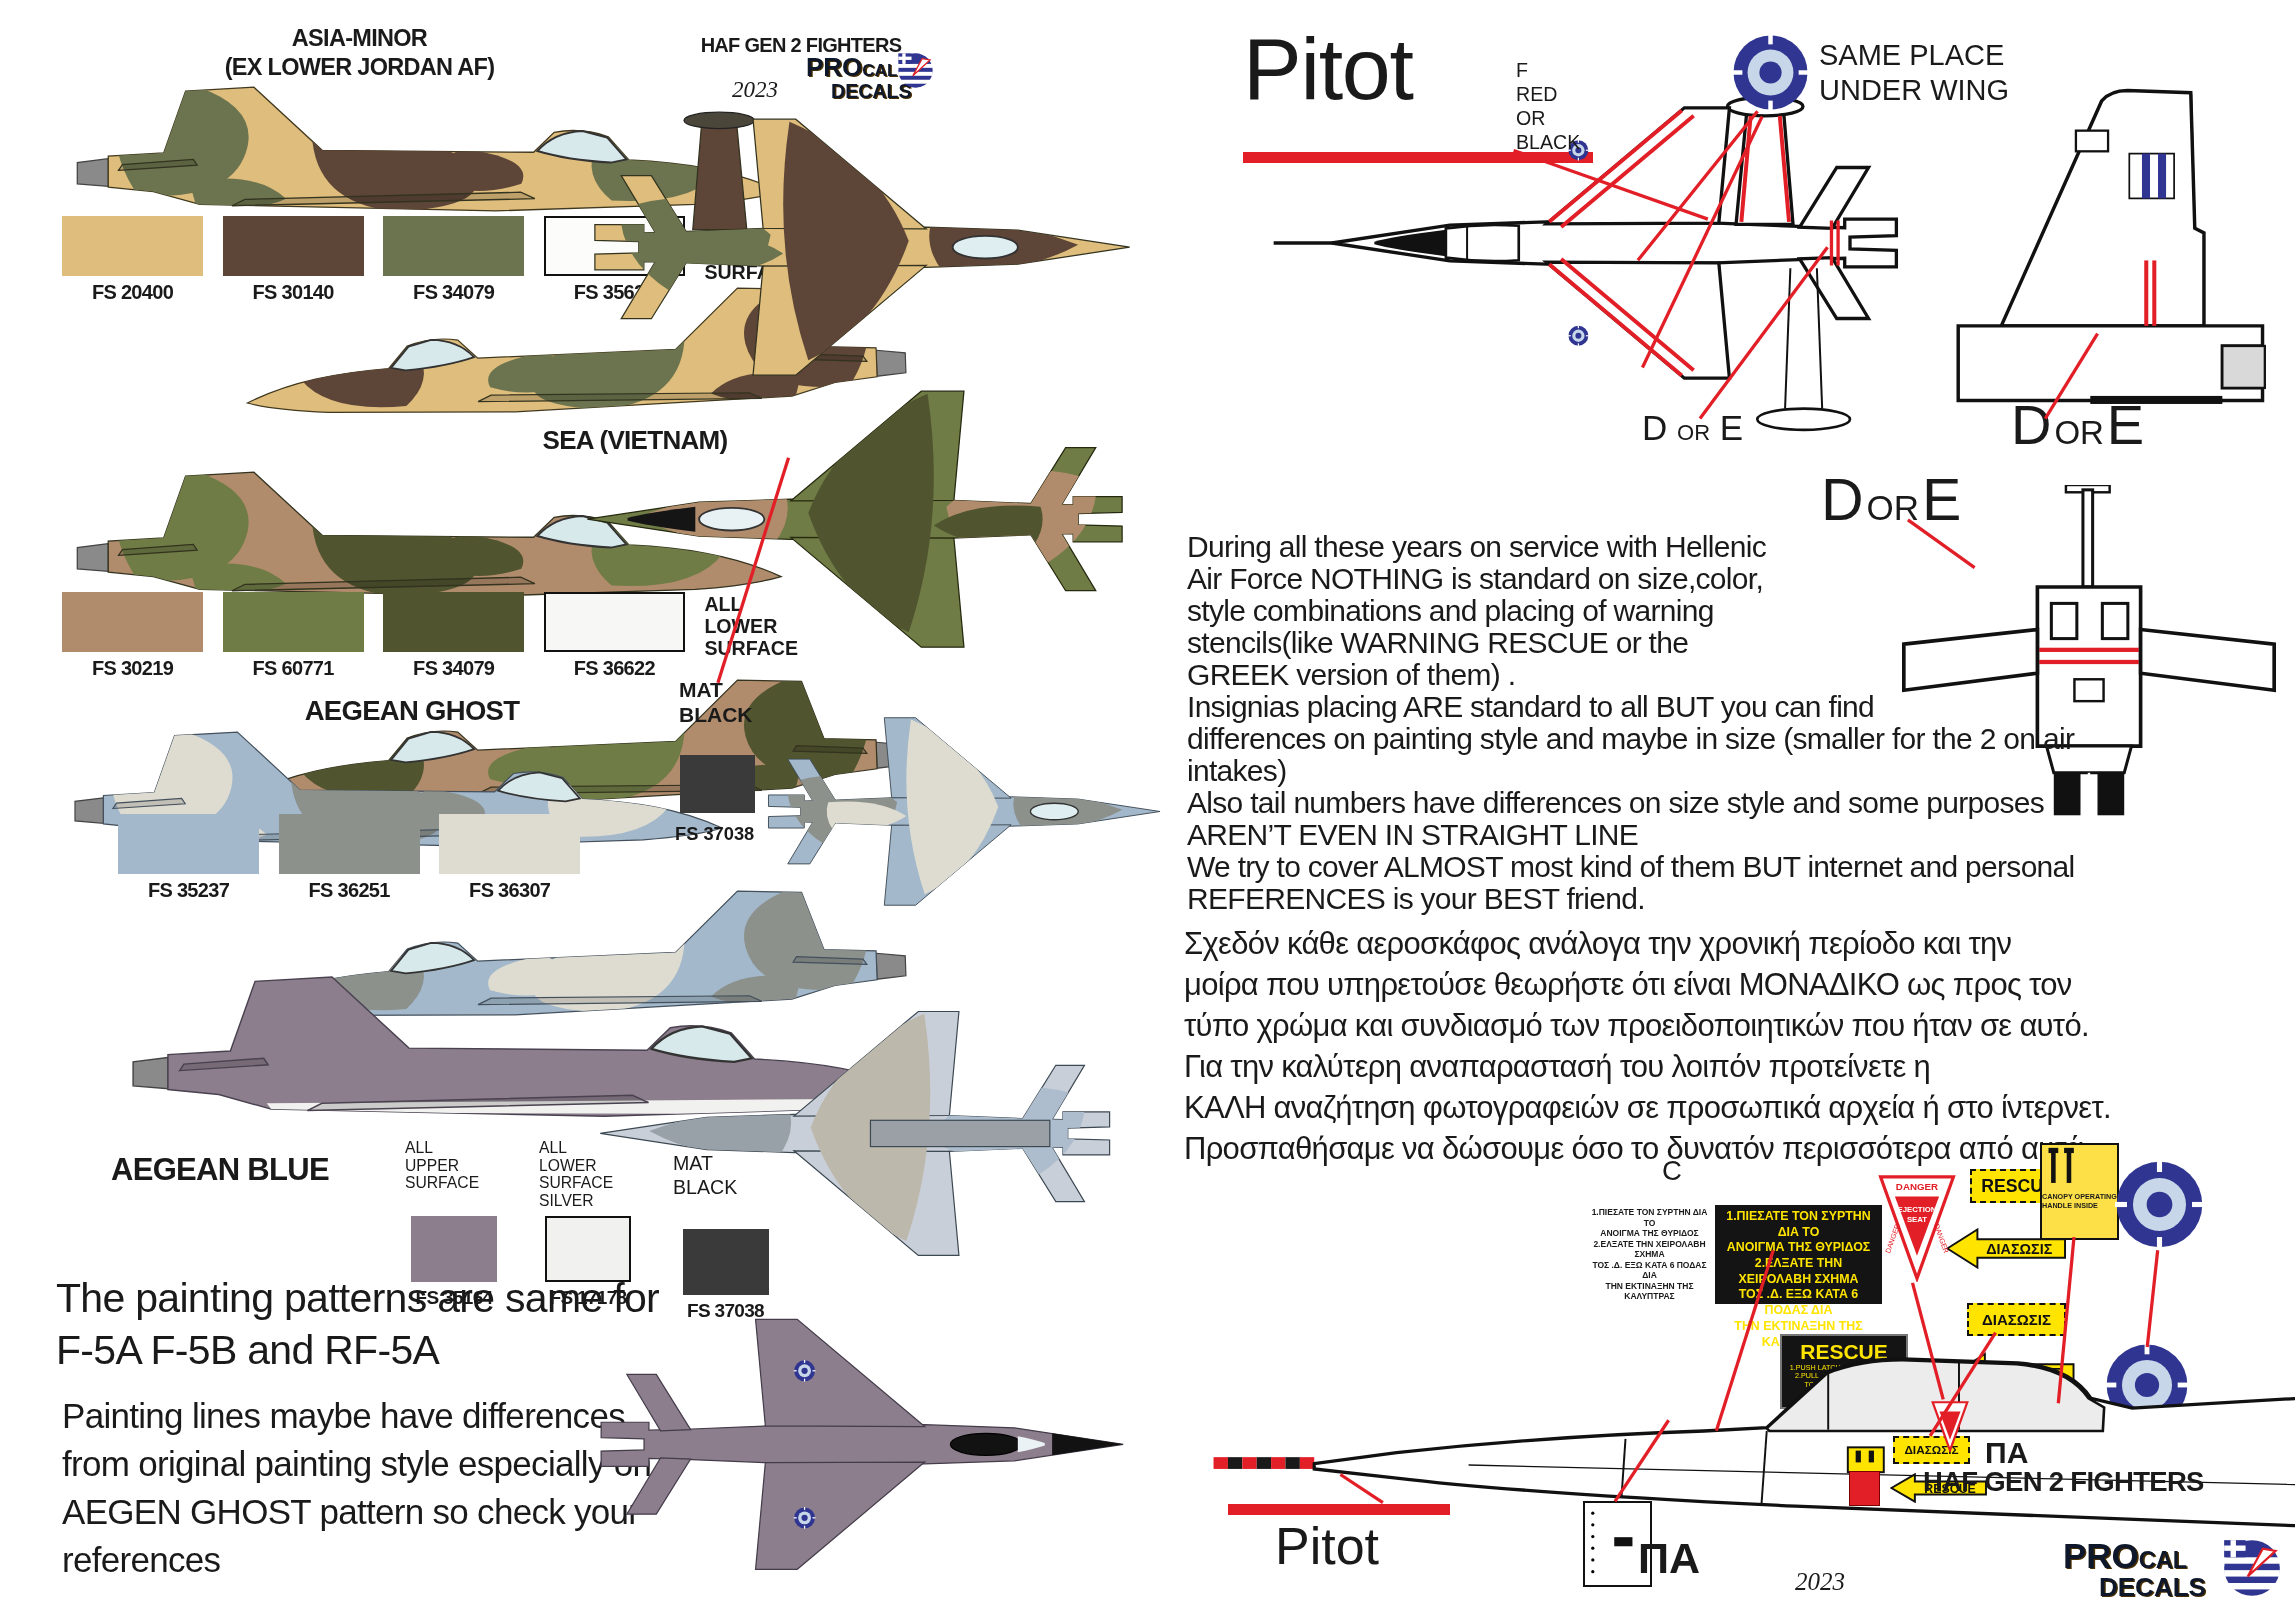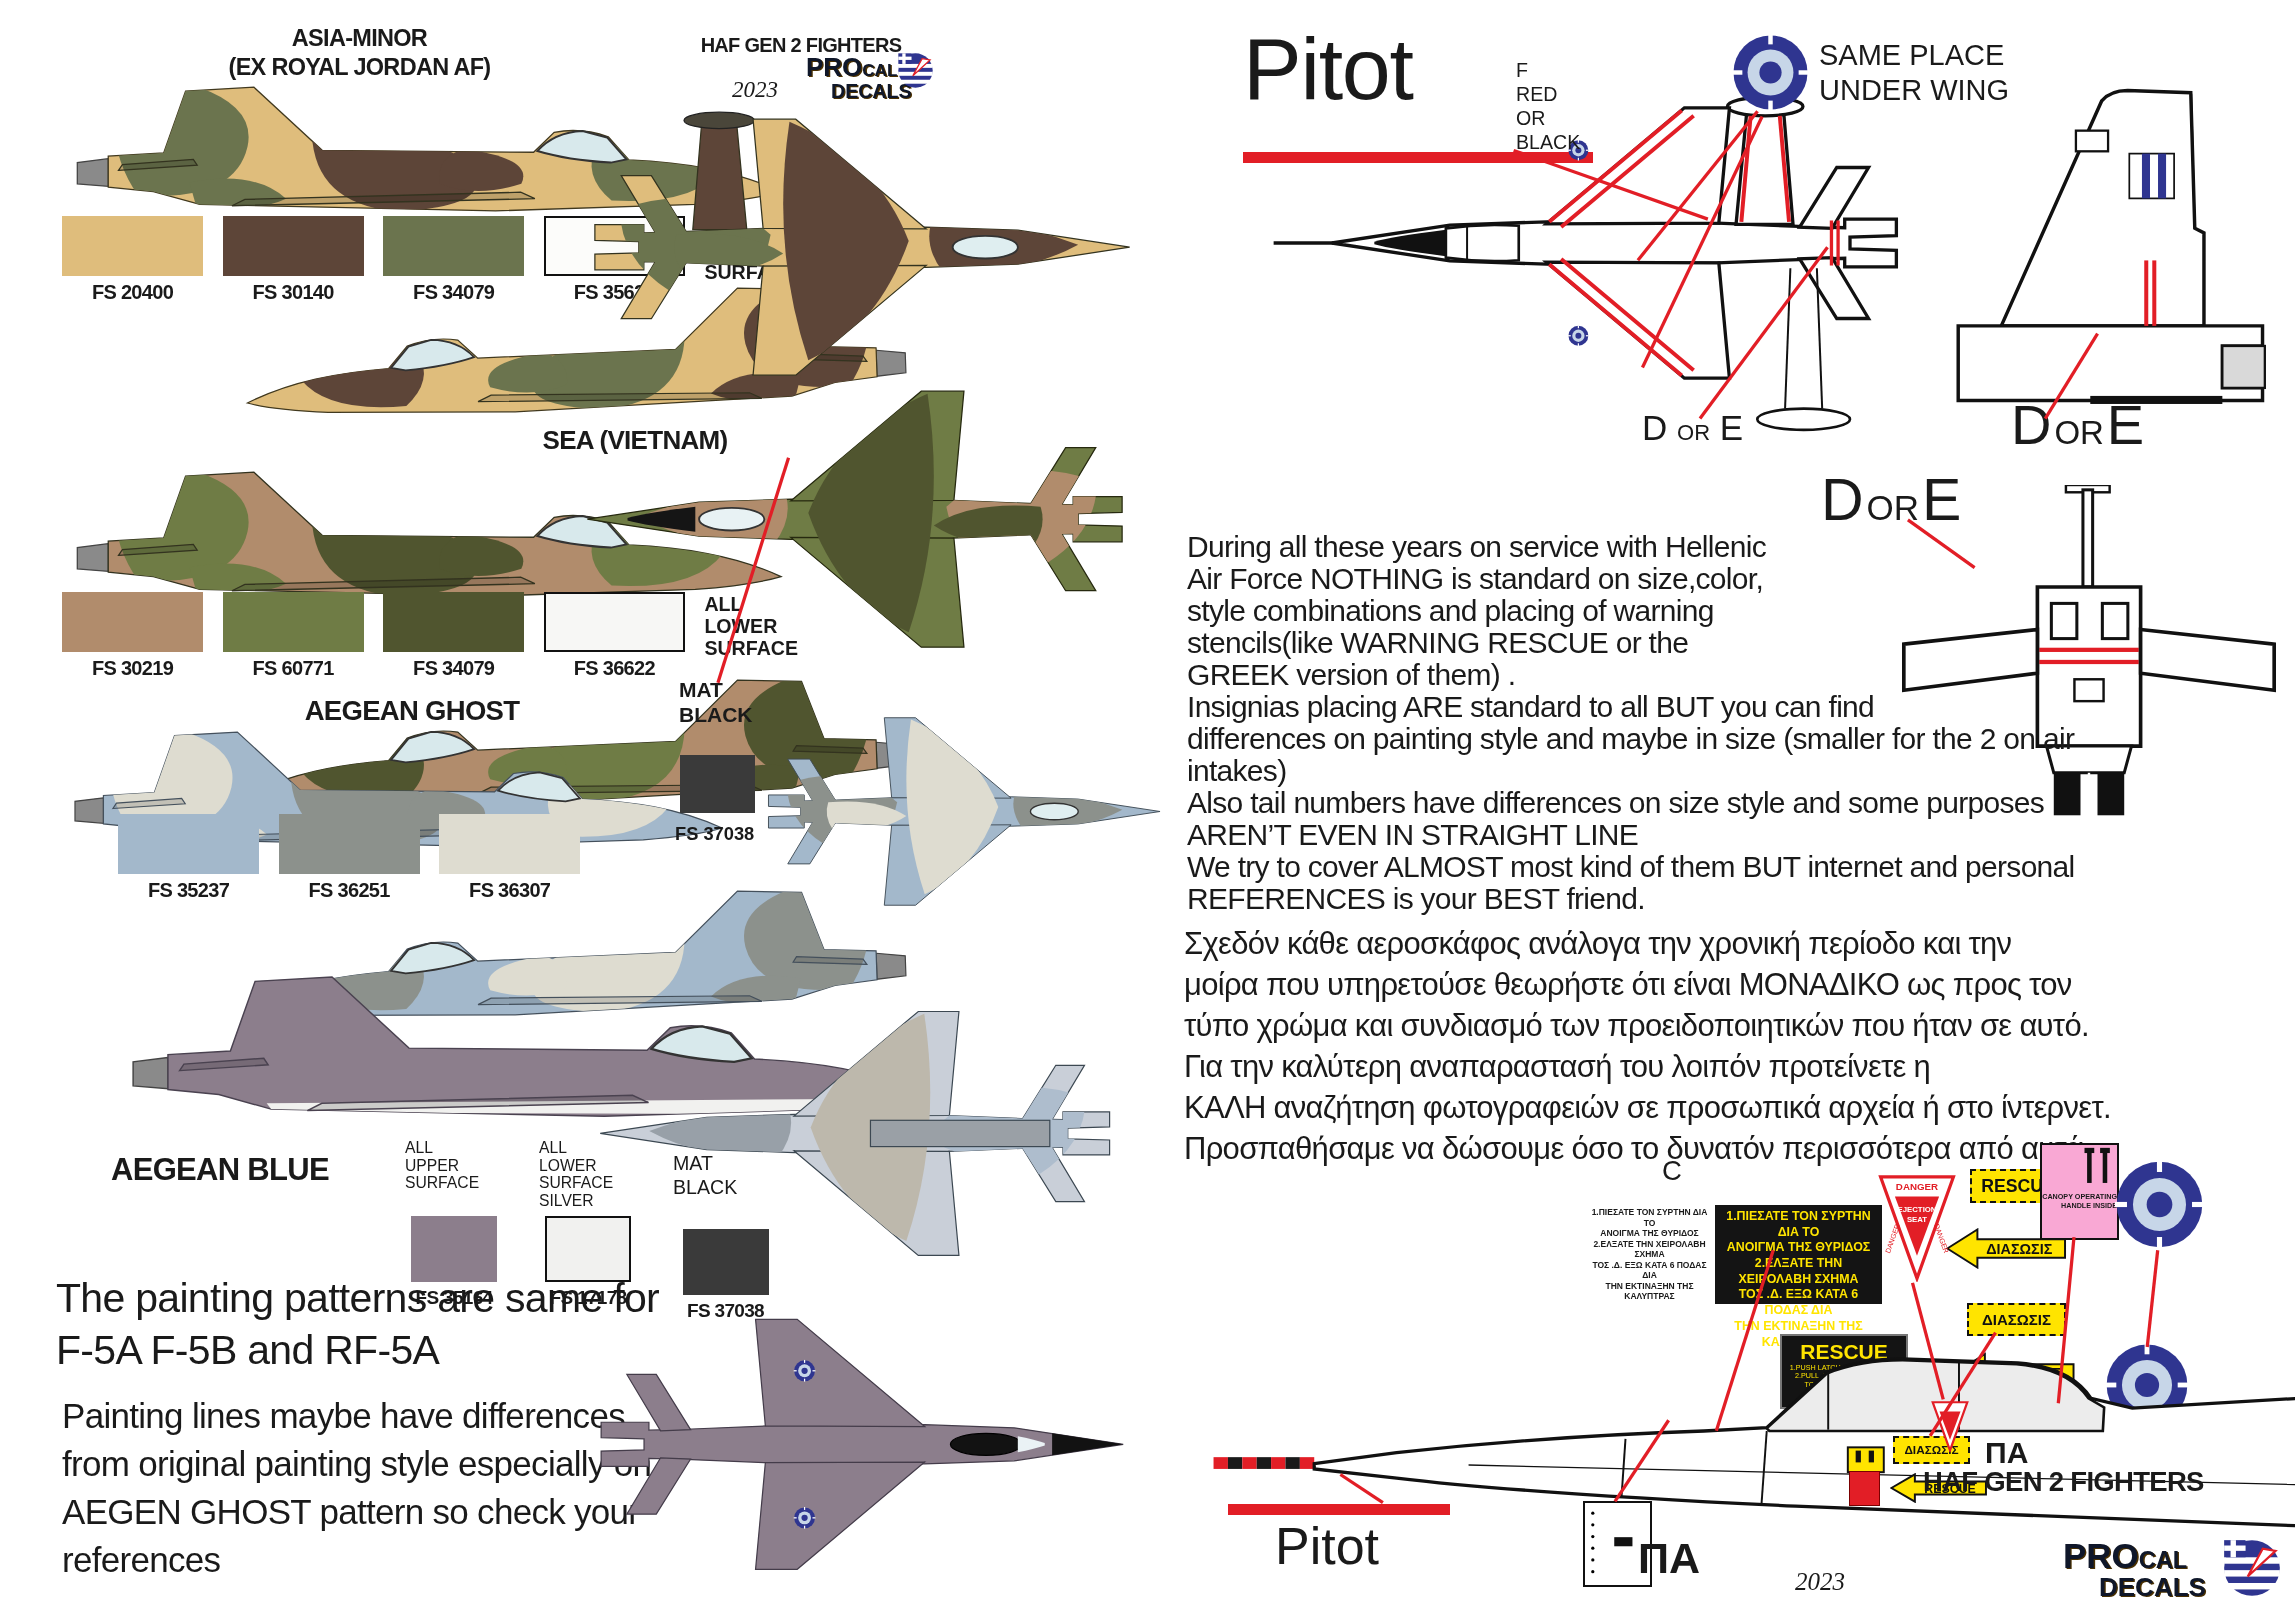--- a/index.html
+++ b/index.html
@@ -83,21 +83,21 @@
           <rect x="-26" y="14" width="52" height="6" fill="#fff"></rect>
     <rect x="-26" y="-26" width="20" height="16" fill="#2F3590"></rect>
           <rect x="-20" y="-26" width="5" height="16" fill="#fff"></rect>
           <rect x="-26" y="-21" width="20" height="5" fill="#fff"></rect>
     <path d="M-4,8 L22,-16 L10,-18 Z" fill="#fff" stroke="#E21E26" stroke-width="2"></path>
   </g>
 </defs>
 </svg>
 
 <div class="abs title ctr pre" style="left:157px;top:25px;width:405px;font-size:23.5px;line-height:27.5px">ASIA-MINOR</div>
-<div class="abs title ctr pre" style="left:124px;top:54px;width:471px;font-size:23.5px;line-height:27.5px">(EX ROYAL JORDAN AF)</div>
+<div class="abs title ctr pre" style="left:124px;top:54px;width:471px;font-size:23.5px;line-height:27.5px">(EX LOWER JORDAN AF)</div>
 
 <svg class="jet" style="left:39px;top:73px;width:752px;height:174px" viewBox="0 0 1160 270">
   <use href="#p-noz"></use>
   <use href="#p-side" stroke="#41391f" stroke-width="2" fill="#DFBD7C"></use>
   <g clip-path="url(#clip-side)">
     <use href="#p-sb1" fill="#6B744E"></use>
     <use href="#p-sb2" fill="#5D4538"></use>
     <use href="#p-sb3" fill="#6B744E"></use>
     <use href="#p-sb4" fill="#5D4538"></use>
     <use href="#p-sb5" fill="#6B744E"></use>
@@ -520,21 +520,21 @@
 <svg class="abs" style="left:1878px;top:1174px" width="78" height="108" viewBox="0 0 120 165">
   <polygon points="4,4 116,4 60,160" fill="#fff" stroke="#E21E26" stroke-width="5"></polygon>
   <polygon points="26,34 94,34 60,125" fill="#E21E26"></polygon>
   <text x="60" y="24" text-anchor="middle" font-size="15" font-weight="bold" fill="#E21E26">DANGER</text>
   <text x="60" y="58" text-anchor="middle" font-size="12" font-weight="bold" fill="#fff">EJECTION</text>
   <text x="60" y="74" text-anchor="middle" font-size="12" font-weight="bold" fill="#fff">SEAT</text>
   <text x="26" y="100" text-anchor="middle" font-size="11" fill="#E21E26" transform="rotate(-70 26 100)">DANGER</text>
   <text x="94" y="100" text-anchor="middle" font-size="11" fill="#E21E26" transform="rotate(70 94 100)">DANGER</text>
 </svg>
 
-<div class="abs" style="left:2040px;top:1143px;width:75px;height:93px;border:2px solid #111;background:#f9a8d4;text-align:right">
+<div class="abs" style="left:2040px;top:1143px;width:75px;height:93px;border:2px solid #111;background:#fde047;text-align:left">
   <svg width="39" height="46" viewBox="0 0 60 70">
     <rect x="14" y="8" width="7" height="50" fill="#111"></rect>
         <rect x="10" y="4" width="15" height="8" fill="#111"></rect>
     <rect x="38" y="8" width="7" height="50" fill="#111"></rect>
         <rect x="34" y="4" width="15" height="8" fill="#111"></rect>
   </svg>
   <div class="pre" style="font-size:7.2px;line-height:8.5px;font-weight:bold">CANOPY OPERATING
 HANDLE INSIDE</div>
 </div>
 

